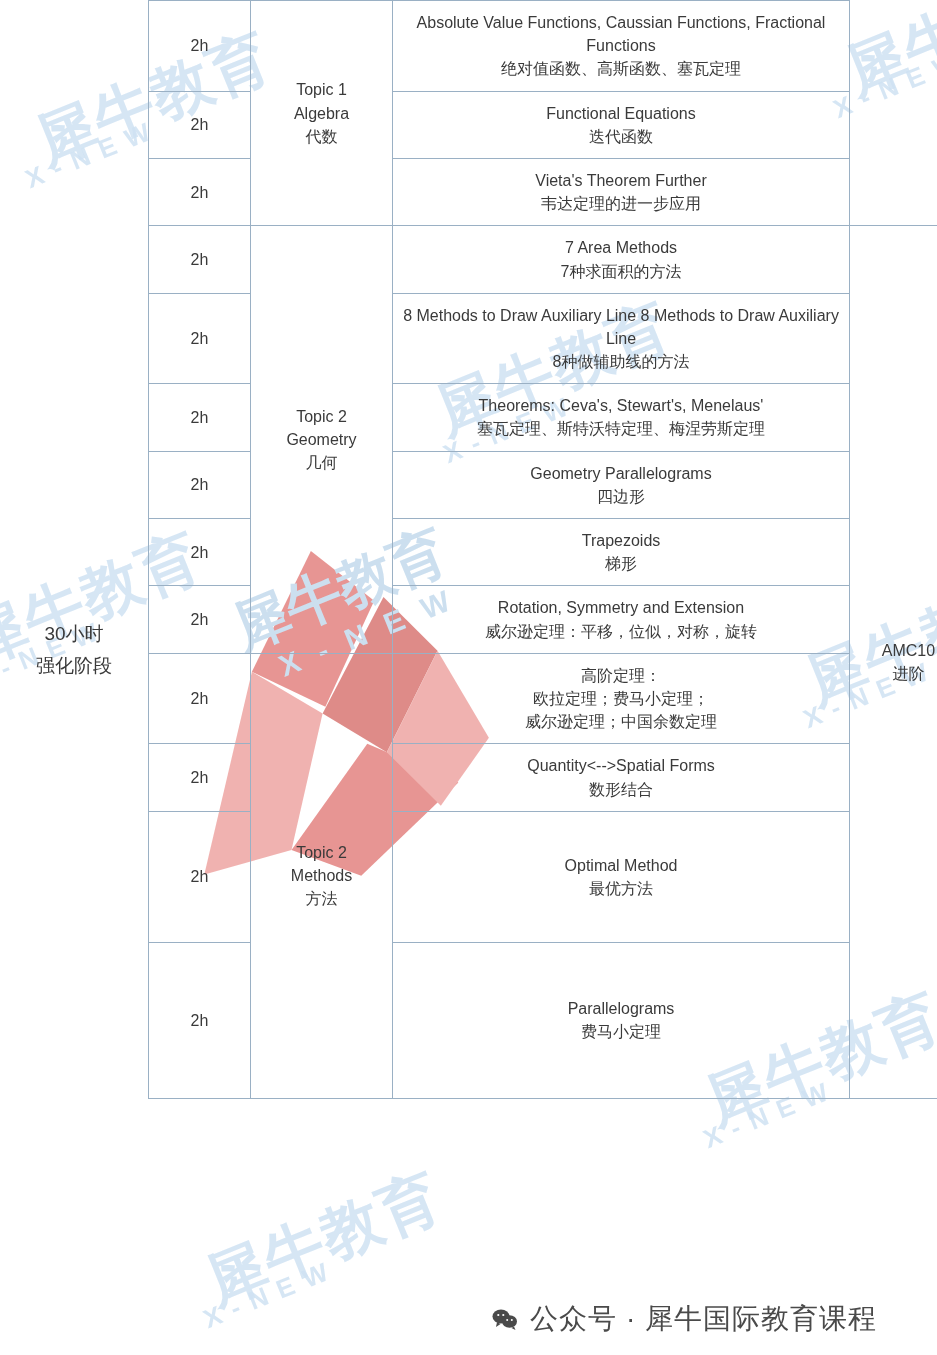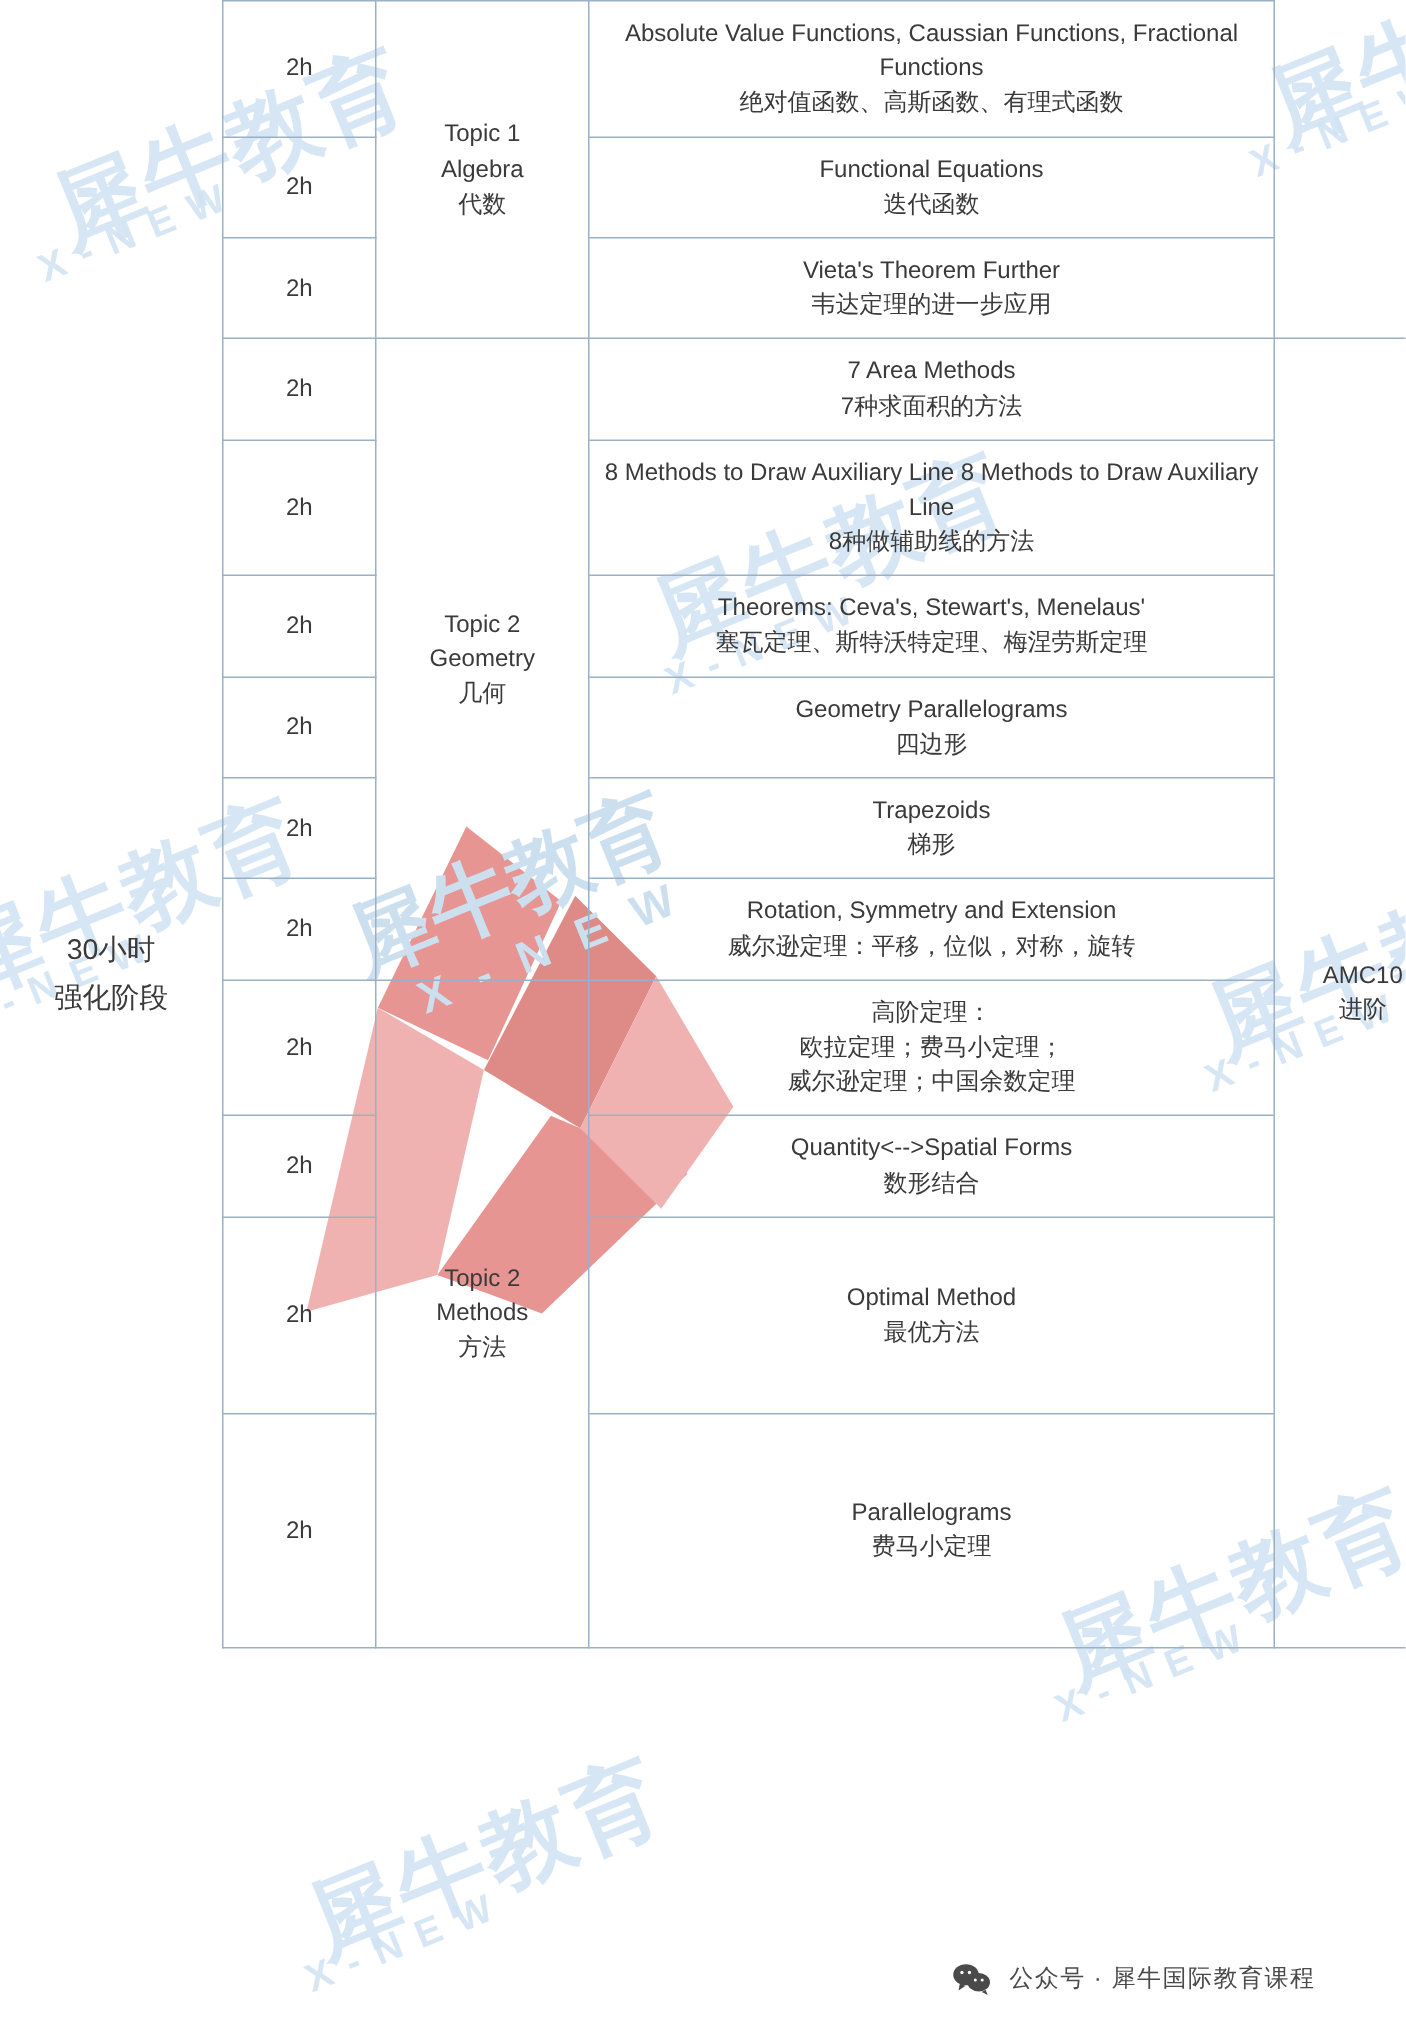--- a/index.html
+++ b/index.html
@@ -116,21 +116,21 @@
   }
   .footer .wechat-icon {
     width: 26px;
     height: 22px;
     margin-right: 12px;
     position: relative;
     display: inline-block;
   }
   .footer .wechat-icon svg { display: block; }
   .footer .footer-text {
-    font-size: 16px;
+    font-size: 28px;
     color: #4a4a4a;
     letter-spacing: 1px;
   }
 </style>
 </head>
 <body>
 
 <div class="wm-layer">
   <div class="wm-text wm-cn" style="left:840px; top:-10px; transform:rotate(-22deg);">犀牛教育</div>
   <div class="wm-text wm-en" style="left:830px; top:70px; transform:rotate(-22deg);">X - N E W</div>
@@ -174,21 +174,21 @@
 
       <tr>
         <td class="col-hours">2h</td>
         <td class="col-topic topic-cell" rowspan="3">
           <span class="en">Topic 1</span>
           <span class="en">Algebra</span>
           <span class="cn">代数</span>
         </td>
         <td class="col-content">
           <span class="en">Absolute Value Functions, Caussian Functions, Fractional Functions</span>
-          <span class="cn">绝对值函数、高斯函数、有理式函数</span>
+          <span class="cn">绝对值函数、高斯函数、塞瓦定理</span>
         </td>
       </tr>
 
       <tr>
         <td class="col-hours">2h</td>
         <td class="col-content">
           <span class="en">Functional Equations</span>
           <span class="cn">迭代函数</span>
         </td>
       </tr>

